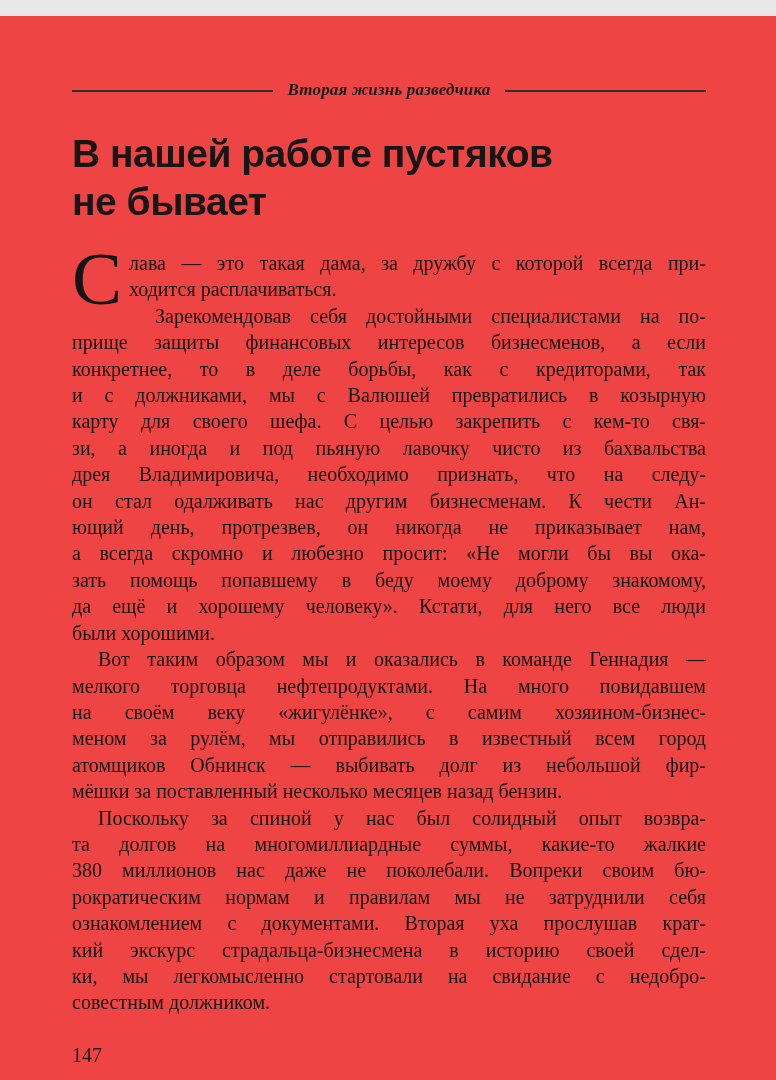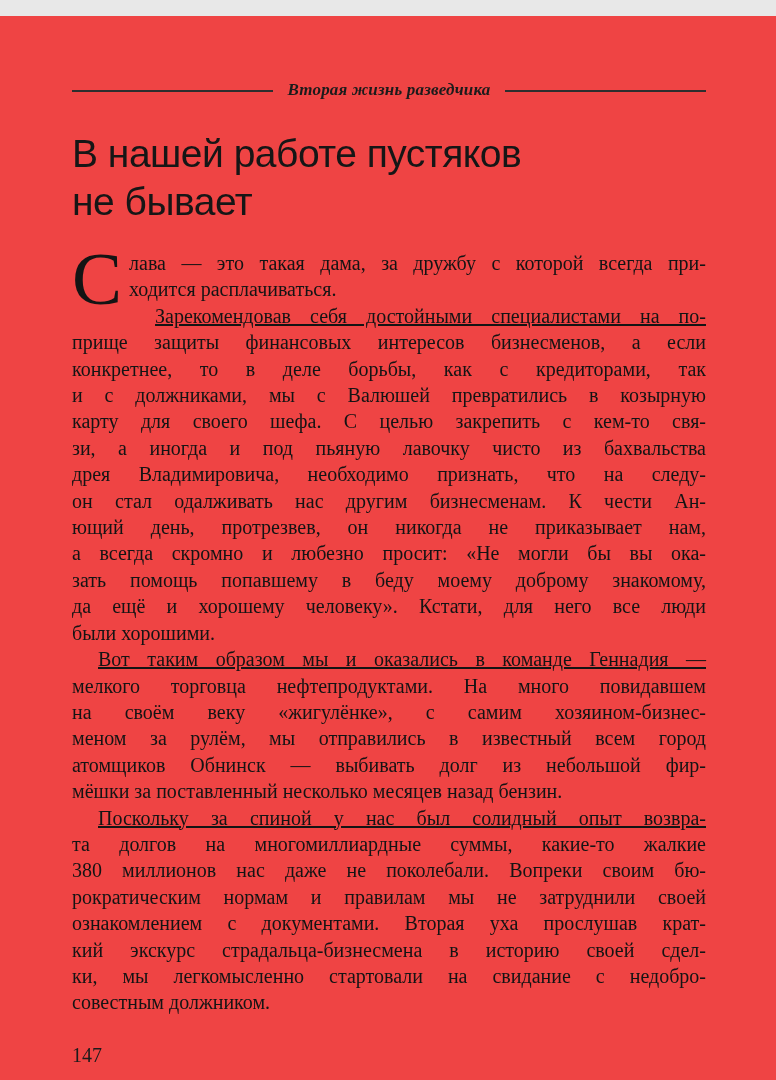--- a/index.html
+++ b/index.html
@@ -41,21 +41,21 @@
     font-weight: bold;
     font-size: 17px;
     letter-spacing: 0.2px;
     white-space: nowrap;
     transform: translateY(-1px);
   }
   
   .chapter-title {
     margin-top: 28px;
     font-family: "Liberation Sans", "DejaVu Sans", sans-serif;
-    font-weight: 400;
+    font-weight: 700;
     font-size: 39px;
     line-height: 48px;
     letter-spacing: -0.5px;
     color: #161616;
   }
   
   .body-text {
     margin-top: 24px;
     font-family: "Liberation Serif", "DejaVu Serif", serif;
     font-size: 20px;
@@ -66,21 +66,20 @@
   .para .line {
     text-align: justify;
     text-align-last: justify;
     white-space: normal;
   }
   .para .line.last {
     text-align-last: left;
   }
   .para.indent .line.first {
     text-indent: 26px;
-    text-decoration: underline;
   }
   .drop-cap {
     float: left;
     font-family: "Liberation Serif", "DejaVu Serif", serif;
     font-size: 75px;
     line-height: 53px;
     padding: 2px 7px 0 0;
     font-weight: 400;
     color: #141414;
   }
@@ -138,21 +137,21 @@
           <div class="line">мелкого торговца нефтепродуктами. На много повидавшем</div>
           <div class="line">на своём веку «жигулёнке», с самим хозяином-бизнес-</div>
           <div class="line">меном за рулём, мы отправились в известный всем город</div>
           <div class="line">атомщиков Обнинск — выбивать долг из небольшой фир-</div>
           <div class="line last">мёшки за поставленный несколько месяцев назад бензин.</div>
         </div>
         <div class="para indent">
           <div class="line first">Поскольку за спиной у нас был солидный опыт возвра-</div>
           <div class="line">та долгов на многомиллиардные суммы, какие-то жалкие</div>
           <div class="line">380 миллионов нас даже не поколебали. Вопреки своим бю-</div>
-          <div class="line">рократическим нормам и правилам мы не затруднили своей</div>
+          <div class="line">рократическим нормам и правилам мы не затруднили себя</div>
           <div class="line">ознакомлением с документами. Вторая уха прослушав крат-</div>
           <div class="line">кий экскурс страдальца-бизнесмена в историю своей сдел-</div>
           <div class="line">ки, мы легкомысленно стартовали на свидание с недобро-</div>
           <div class="line last">совестным должником.</div>
         </div>
       </div>
 
   </div>
 
   <div class="page-number">147</div>

